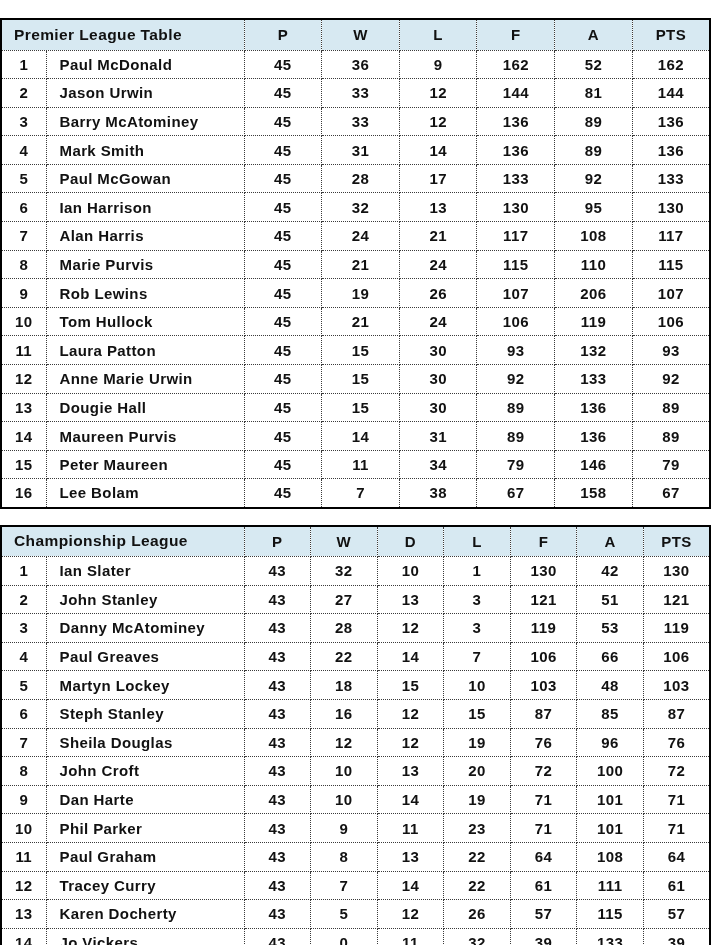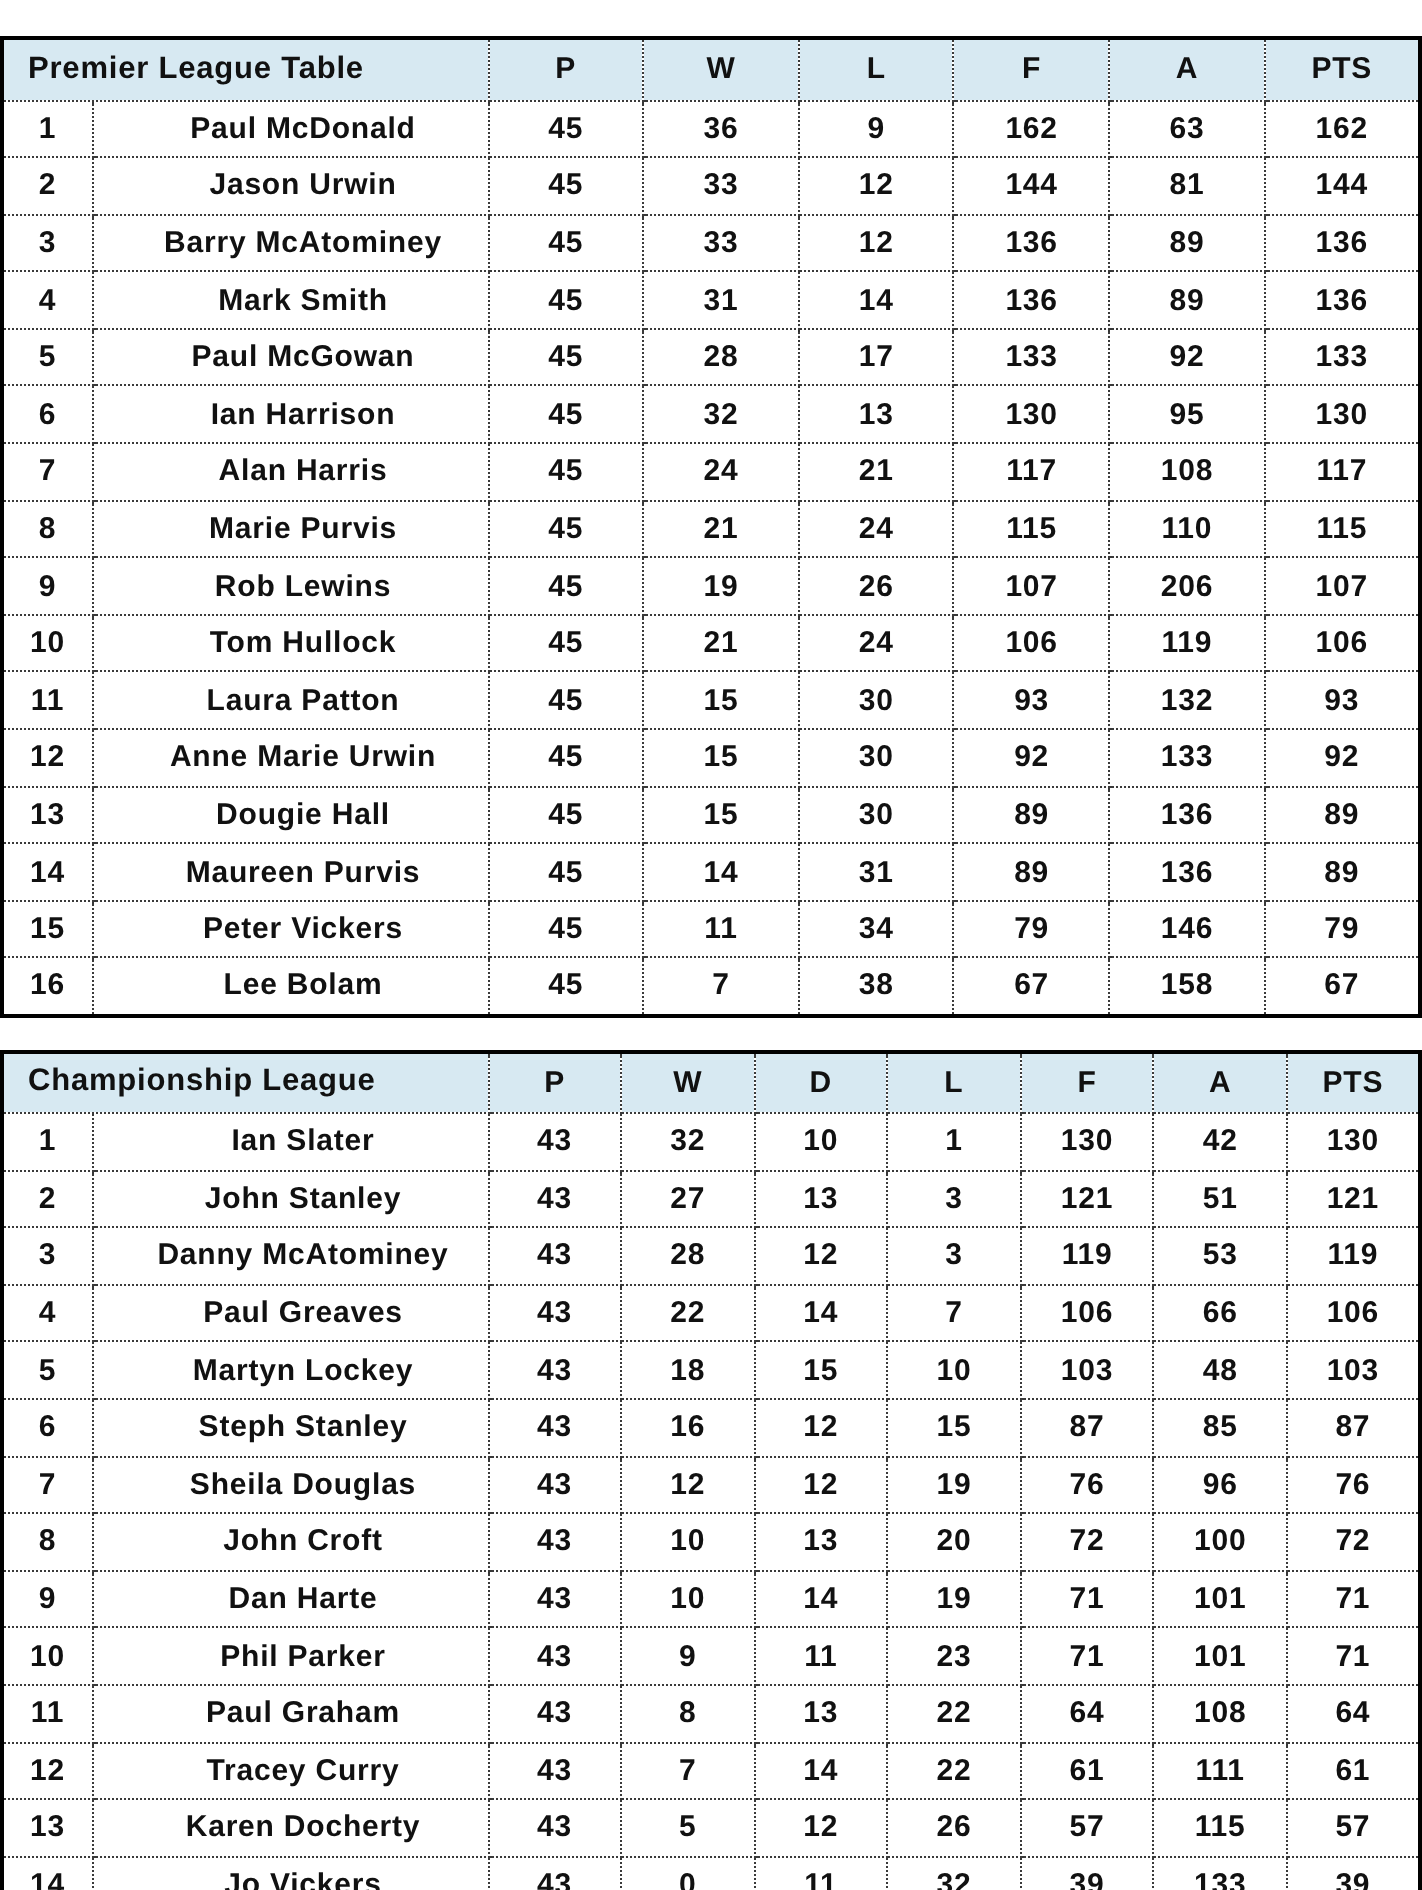--- a/index.html
+++ b/index.html
@@ -47,21 +47,21 @@
     background: var(--header-bg);
     text-align: center;
     font-size: 15px;
   }
   thead th.title {
     text-align: left;
     padding-left: 12px;
     font-size: 15.5px;
   }
   td.rank { text-align: center; }
-  td.name { text-align: center; padding-left: 13px; margin-top: 27px; }
+  td.name { text-align: left; padding-left: 13px; margin-top: 27px; }
   td.stat { text-align: center; }
 </style>
 </head>
 <body>
 
 <div class="page">
   <table class="league-table">
       <colgroup>
         <col class="rank-col">
         <col class="name-col">
@@ -84,21 +84,21 @@
         </tr>
       </thead>
       <tbody>
         <tr>
           <td class="rank">1</td>
           <td class="name">Paul McDonald</td>
           <td class="stat">45</td>
           <td class="stat">36</td>
           <td class="stat">9</td>
           <td class="stat">162</td>
-          <td class="stat">63</td>
+          <td class="stat">52</td>
           <td class="stat">162</td>
         </tr>
         <tr>
           <td class="rank">2</td>
           <td class="name">Jason Urwin</td>
           <td class="stat">45</td>
           <td class="stat">33</td>
           <td class="stat">12</td>
           <td class="stat">144</td>
           <td class="stat">81</td>
@@ -219,21 +219,21 @@
           <td class="name">Maureen Purvis</td>
           <td class="stat">45</td>
           <td class="stat">14</td>
           <td class="stat">31</td>
           <td class="stat">89</td>
           <td class="stat">136</td>
           <td class="stat">89</td>
         </tr>
         <tr>
           <td class="rank">15</td>
-          <td class="name">Peter Vickers</td>
+          <td class="name">Peter Maureen</td>
           <td class="stat">45</td>
           <td class="stat">11</td>
           <td class="stat">34</td>
           <td class="stat">79</td>
           <td class="stat">146</td>
           <td class="stat">79</td>
         </tr>
         <tr>
           <td class="rank">16</td>
           <td class="name">Lee Bolam</td>

